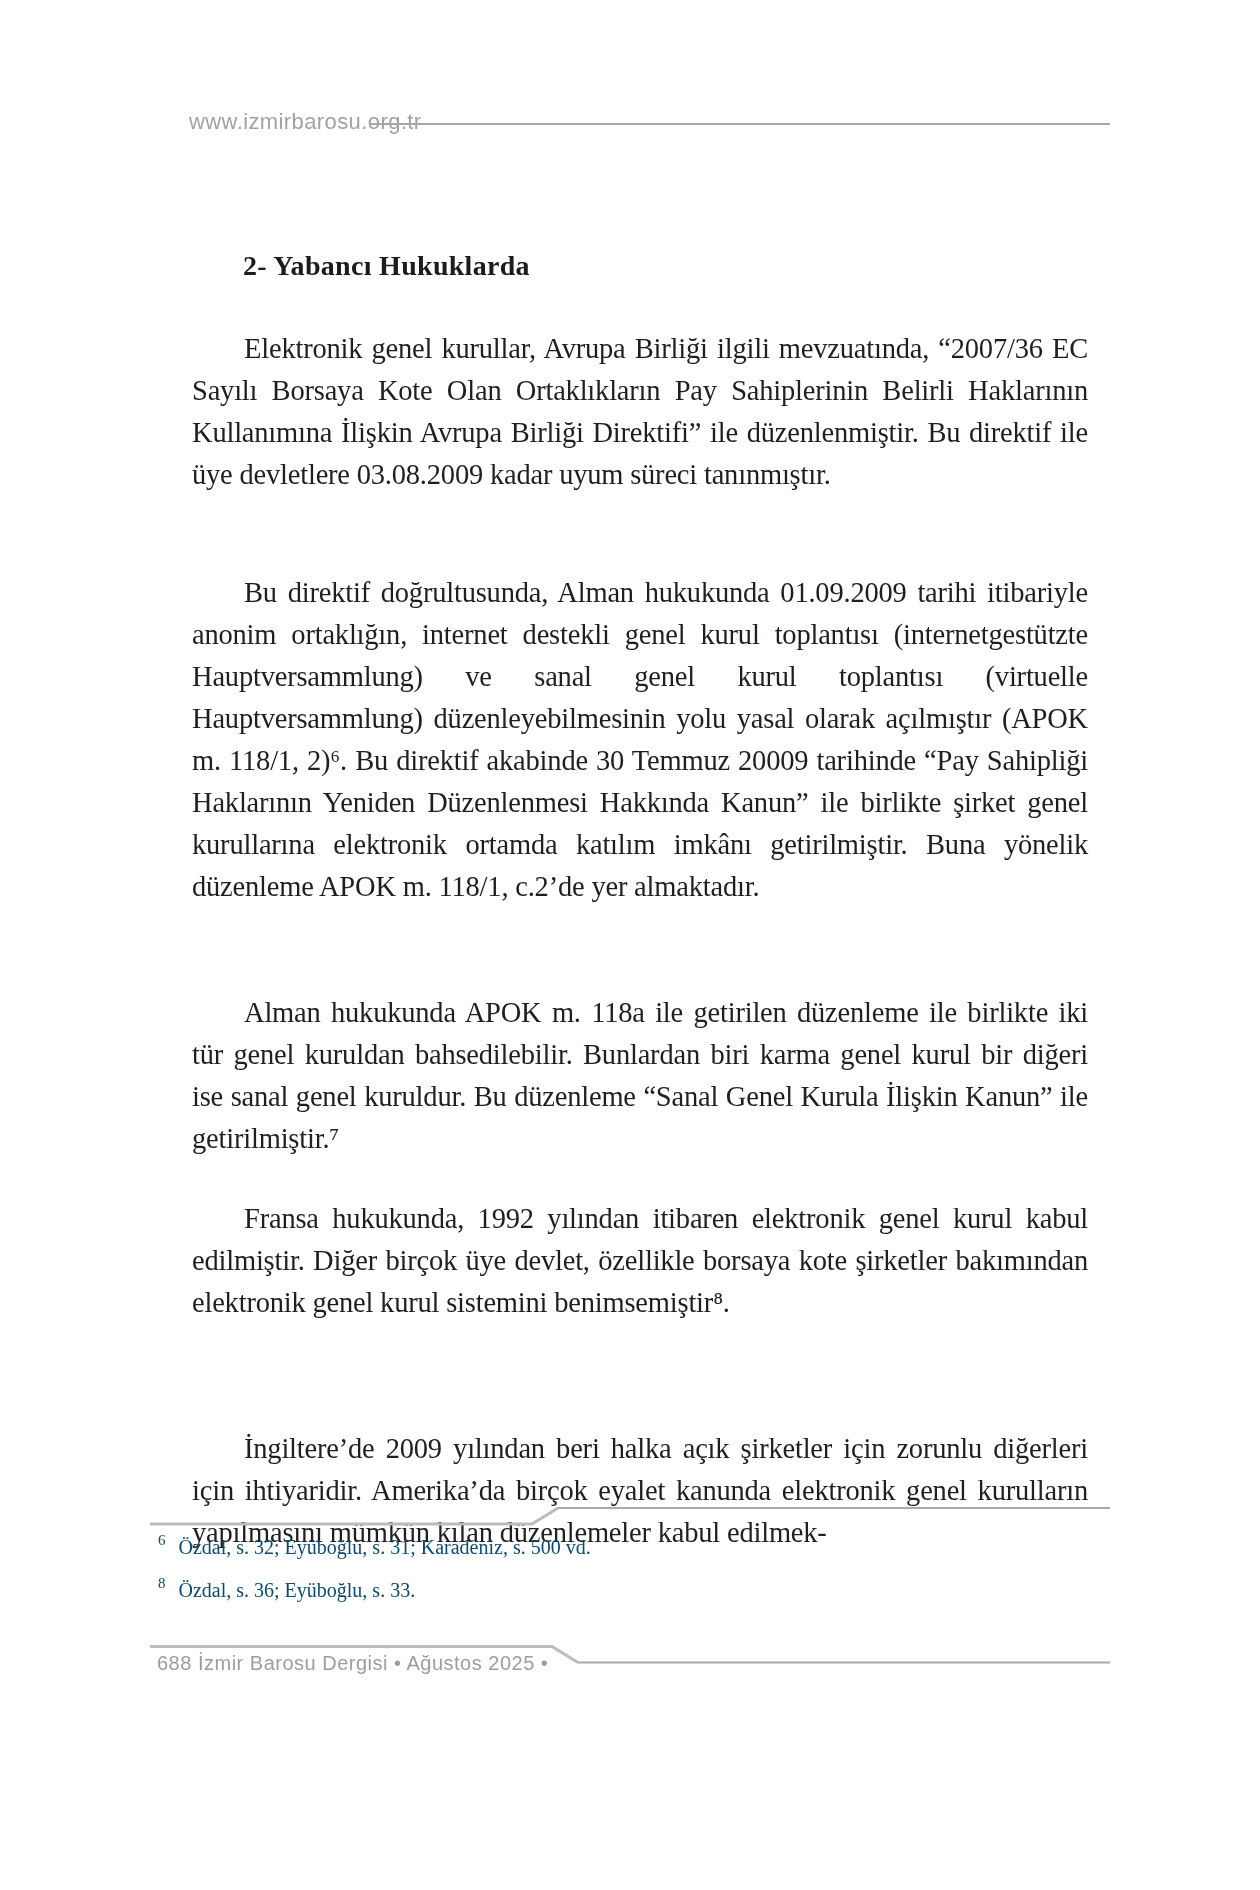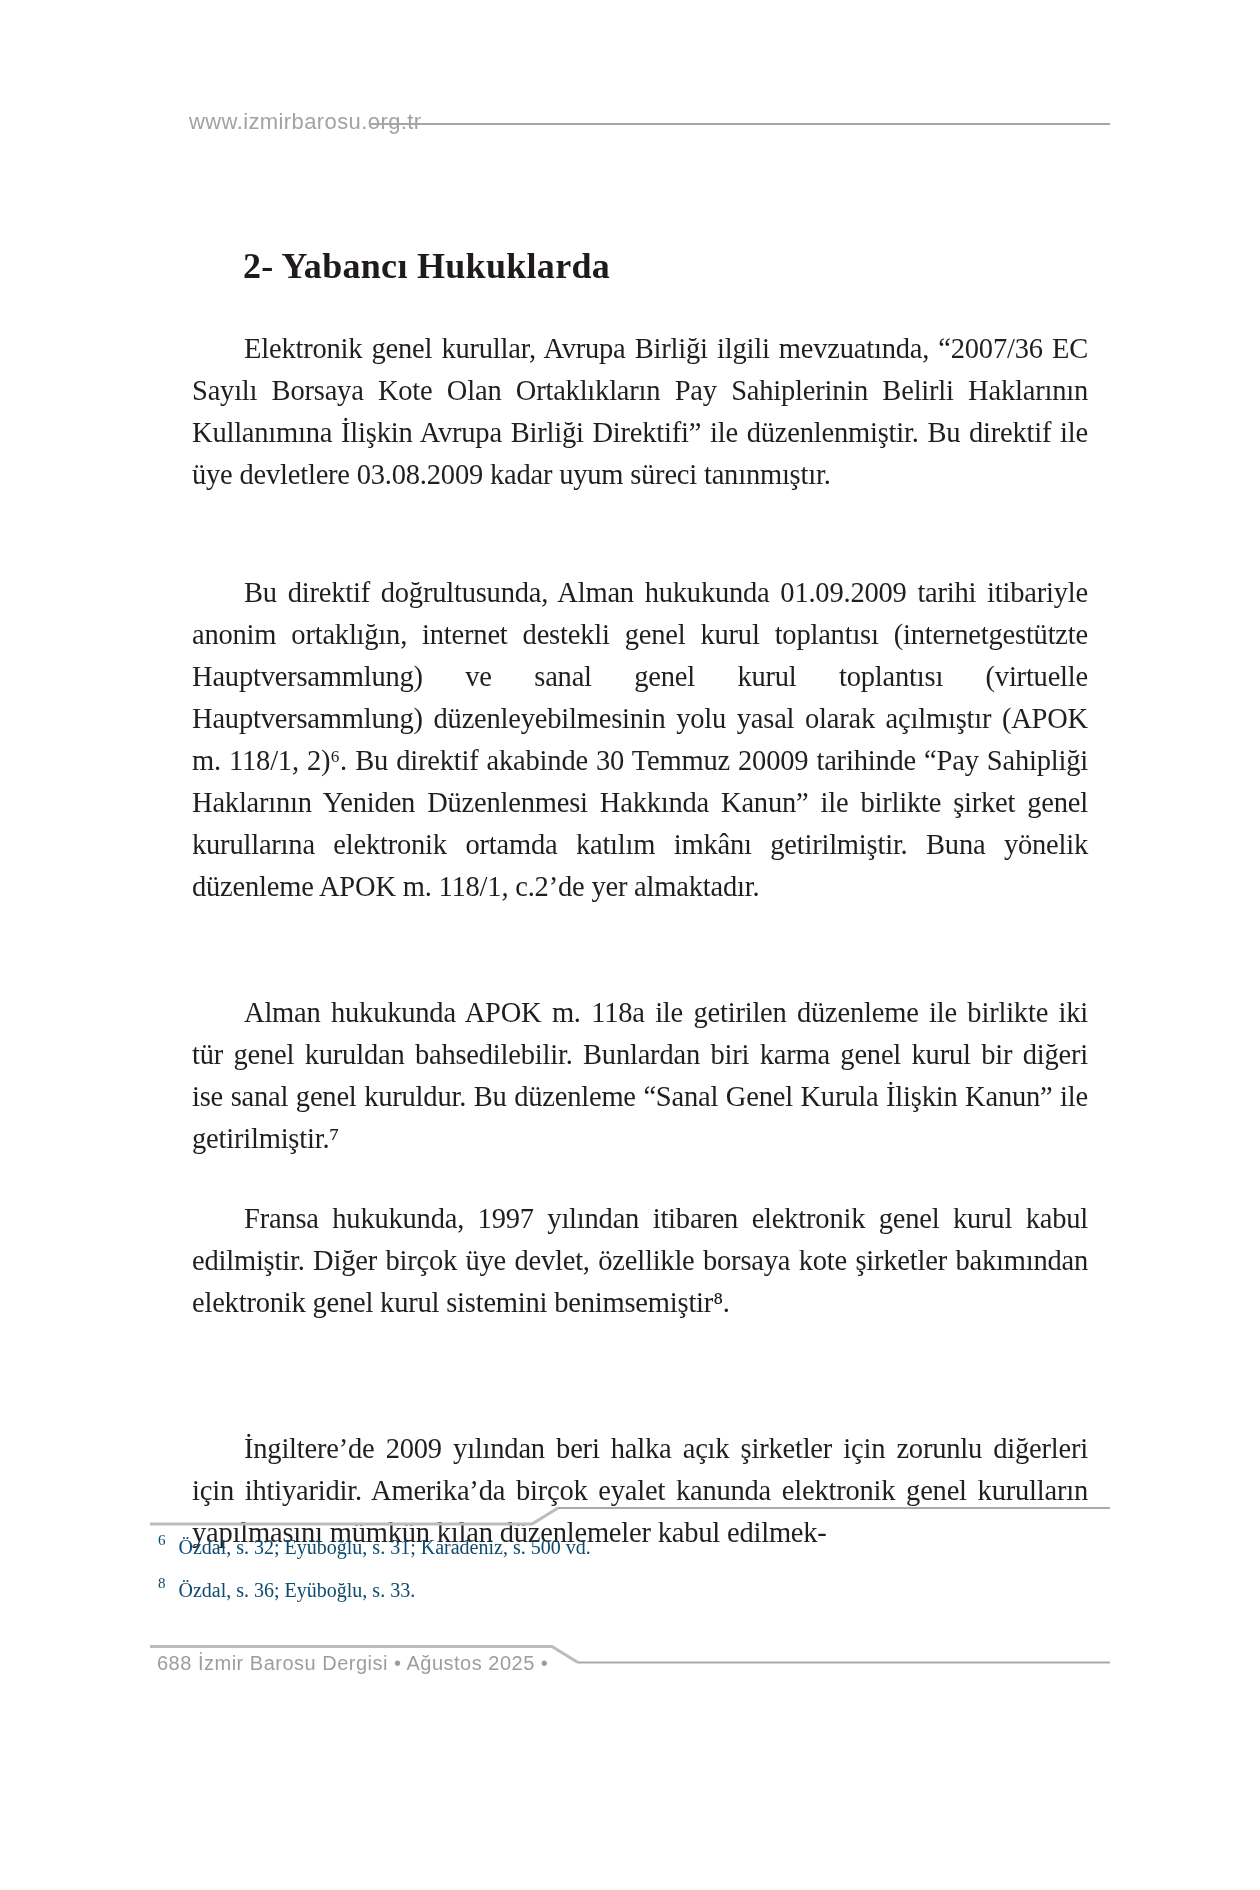--- a/index.html
+++ b/index.html
@@ -18,21 +18,21 @@
     font-family:"Liberation Sans","DejaVu Sans",sans-serif;
     font-size:22px; line-height:24px; color:#a2a2a2; letter-spacing:0.4px;
   }
   .header-rule{
     position:absolute; left:371px; top:123px;
     width:739px; height:2px; background:#a6a6a6;
   }
   
   .section-title{
     position:absolute; left:243px; top:245px;
-    font-size:36px; line-height:42px; font-weight:700;
+    font-size:28px; line-height:42px; font-weight:700;
     color:#1f1b1c; letter-spacing:0.3px;
   }
   
   .paragraphs{position:absolute; left:0; top:0; width:1104px; height:1510px;}
   .paragraphs .para{
     position:absolute; left:192px; width:896px;
     font-size:28.5px; line-height:42px; color:#211e1f;
     text-align:justify; text-indent:52px; letter-spacing:-0.2px;
   }
   .paragraphs div.para:nth-of-type(1){top:328px;}
@@ -68,21 +68,21 @@
   <span class="header-url">www.izmirbarosu.org.tr</span>
   <div class="header-rule"></div>
 
   <h2 class="section-title" style="margin:0;">2- Yabancı Hukuklarda</h2>
 
   <div class="paragraphs">
 
   <div class="para">Elektronik genel kurullar, Avrupa Birliği ilgili mevzuatında, “2007/36 EC Sayılı Borsaya Kote Olan Ortaklıkların Pay Sahiplerinin Belirli Haklarının Kullanımına İlişkin Avrupa Birliği Direktifi” ile düzenlenmiştir. Bu direktif ile üye devletlere 03.08.2009 kadar uyum süreci tanınmıştır.</div>
       <div class="para">Bu direktif doğrultusunda, Alman hukukunda 01.09.2009 tarihi itibariyle anonim ortaklığın, internet destekli genel kurul toplantısı (internetgestützte Hauptversammlung) ve sanal genel kurul toplantısı (virtuelle Hauptversammlung) düzenleyebilmesinin yolu yasal olarak açılmıştır (APOK m. 118/1, 2)⁶. Bu direktif akabinde 30 Temmuz 20009 tarihinde “Pay Sahipliği Haklarının Yeniden Düzenlenmesi Hakkında Kanun” ile birlikte şirket genel kurullarına elektronik ortamda katılım imkânı getirilmiştir. Buna yönelik düzenleme APOK m. 118/1, c.2’de yer almaktadır.</div>
       <div class="para">Alman hukukunda APOK m. 118a ile getirilen düzenleme ile birlikte iki tür genel kuruldan bahsedilebilir. Bunlardan biri karma genel kurul bir diğeri ise sanal genel kuruldur. Bu düzenleme “Sanal Genel Kurula İlişkin Kanun” ile getirilmiştir.⁷</div>
-      <div class="para">Fransa hukukunda, 1997 yılından itibaren elektronik genel kurul kabul edilmiştir. Diğer birçok üye devlet, özellikle borsaya kote şirketler bakımından elektronik genel kurul sistemini benimsemiştir⁸.</div>
+      <div class="para">Fransa hukukunda, 1992 yılından itibaren elektronik genel kurul kabul edilmiştir. Diğer birçok üye devlet, özellikle borsaya kote şirketler bakımından elektronik genel kurul sistemini benimsemiştir⁸.</div>
       <div class="para">İngiltere’de 2009 yılından beri halka açık şirketler için zorunlu diğerleri için ihtiyaridir. Amerika’da birçok eyalet kanunda elektronik genel kurulların yapılmasını mümkün kılan düzenlemeler kabul edilmek-</div>
     </div>
 
   <svg class="rule-svg" style="left:150px; top:1500px;" width="960" height="30">
     <path d="M0,24 L382,24 L408,8" fill="none" stroke="#bcbcbc" stroke-width="3"></path>
     <path d="M408,8 L960,8" fill="none" stroke="#aaaaaa" stroke-width="2"></path>
   </svg>
 
   <div class="footnotes">
 

